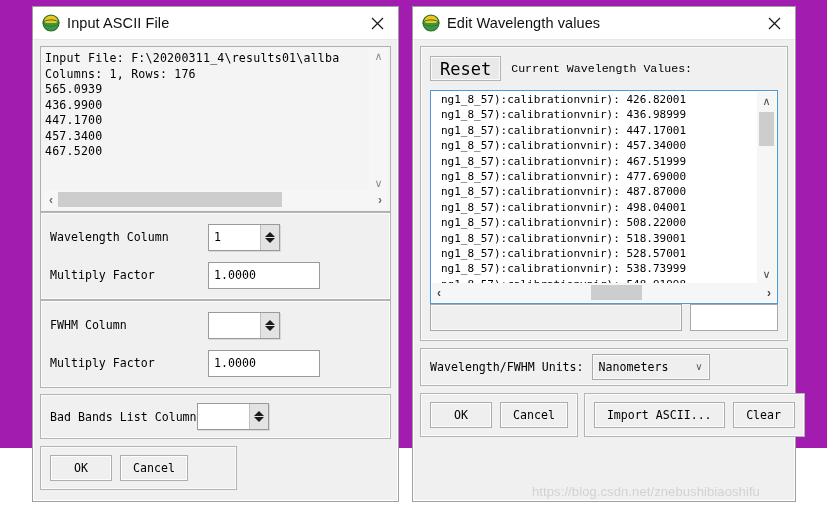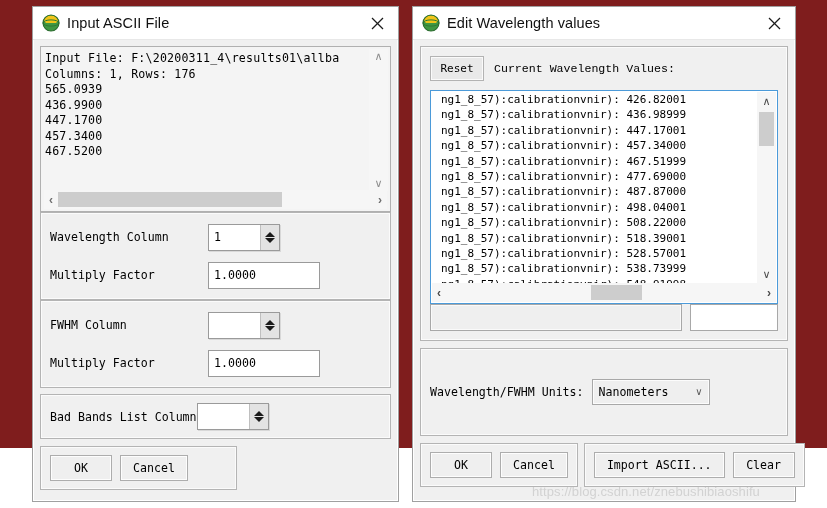--- a/index.html
+++ b/index.html
@@ -6,21 +6,21 @@
   html, body {
     margin: 0; padding: 0;
     width: 827px; height: 508px;
     background: #ffffff;
     font-family: "Liberation Sans", sans-serif;
     overflow: hidden;
   }
   .screen {
     position: relative;
     width: 827px; height: 448px;
-    background: #7f1d1d;
+    background: #a21caf;
   }
 
   
   .dialog {
     position: absolute;
     background: #f0f0f0;
     border: 1px solid #a0a0a0;
     box-shadow: 0 0 0 1px #ffffff inset;
   }
   .titlebar {
@@ -232,21 +232,21 @@
     margin-bottom: 9px;
   }
   .reset-btn {
     min-width: 54px; height: 25px;
     padding: 0 9px;
     border: 1px solid #b3b3b3;
     background: #e9e9e9;
     box-shadow: 0 0 0 1px #fafafa inset;
     display: inline-flex; align-items: center; justify-content: center;
     font-family: "DejaVu Sans Mono", monospace;
-    font-size: 11px;
+    font-size: 17px;
     color: #000;
   }
   .reset-caption { margin-left: 10px; font-family: Liberation Mono, monospace; }
 
   .listbox {
     position: relative;
     height: 214px;
     border: 1px solid #4b9ad9;
     background: #ffffff;
     padding: 0;
@@ -313,21 +313,21 @@
     box-shadow: 0 0 0 1px #fafafa inset;
   }
   .efield-enabled {
     width: 88px; height: 27px;
     border: 1px solid #a8a8a8;
     background: #ffffff;
   }
 
   .units-frame {
     margin-top: 7px;
-    padding: 30px 9px;
+    padding: 5px 9px;
     display: flex;
     align-items: center;
   }
   .combo {
     margin-left: 8px;
     width: 118px; height: 26px;
     border: 1px solid #a8a8a8;
     background: #efefef;
     box-shadow: 0 0 0 1px #fcfcfc inset;
     display: flex; align-items: center;

